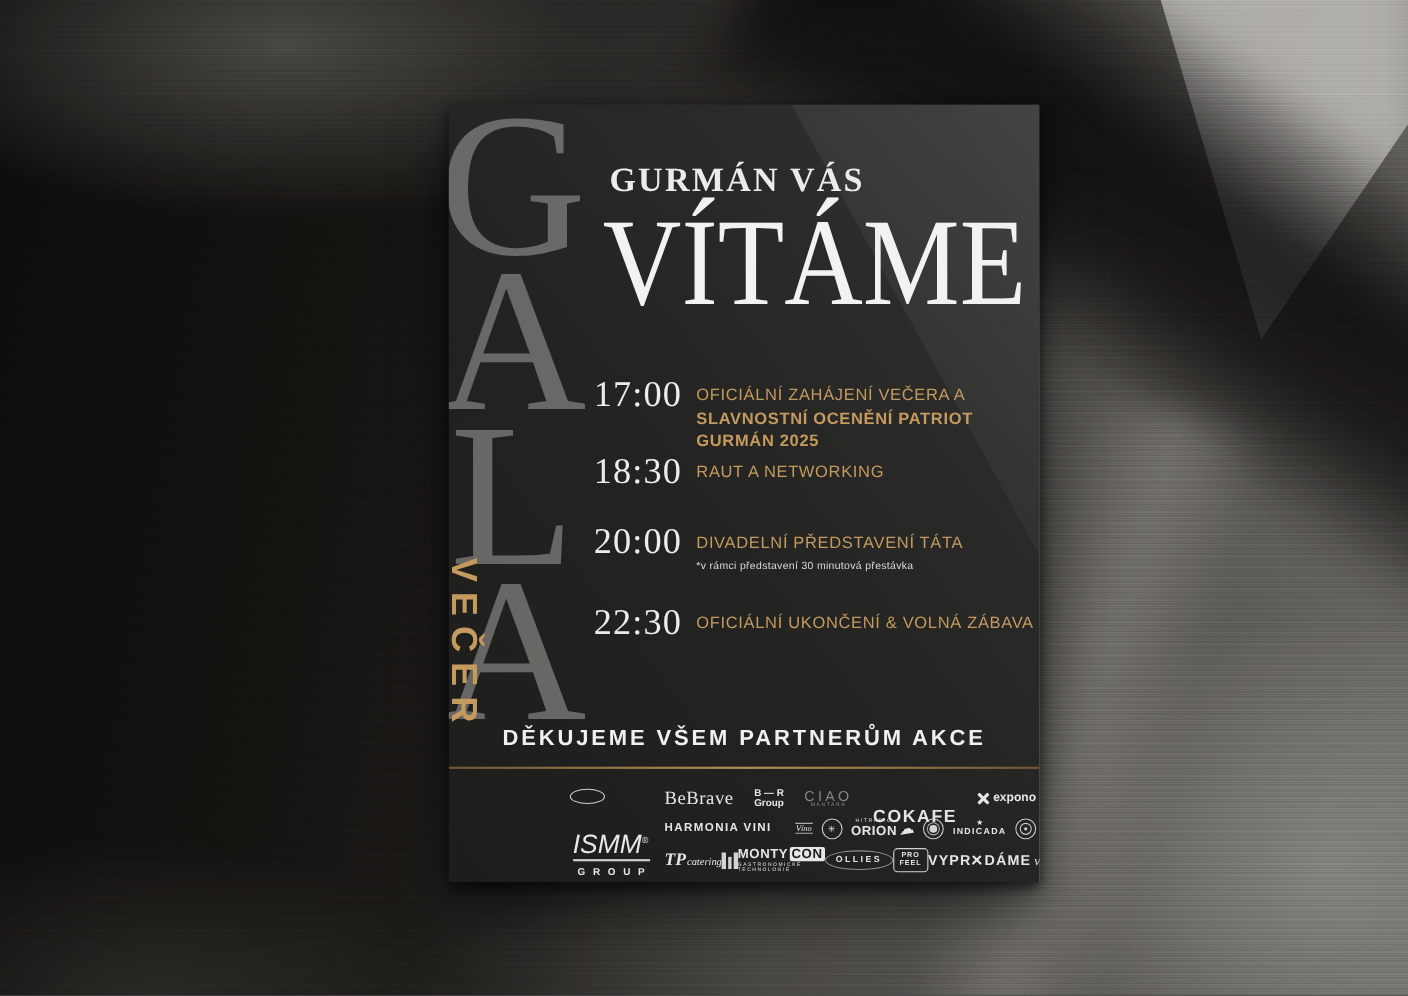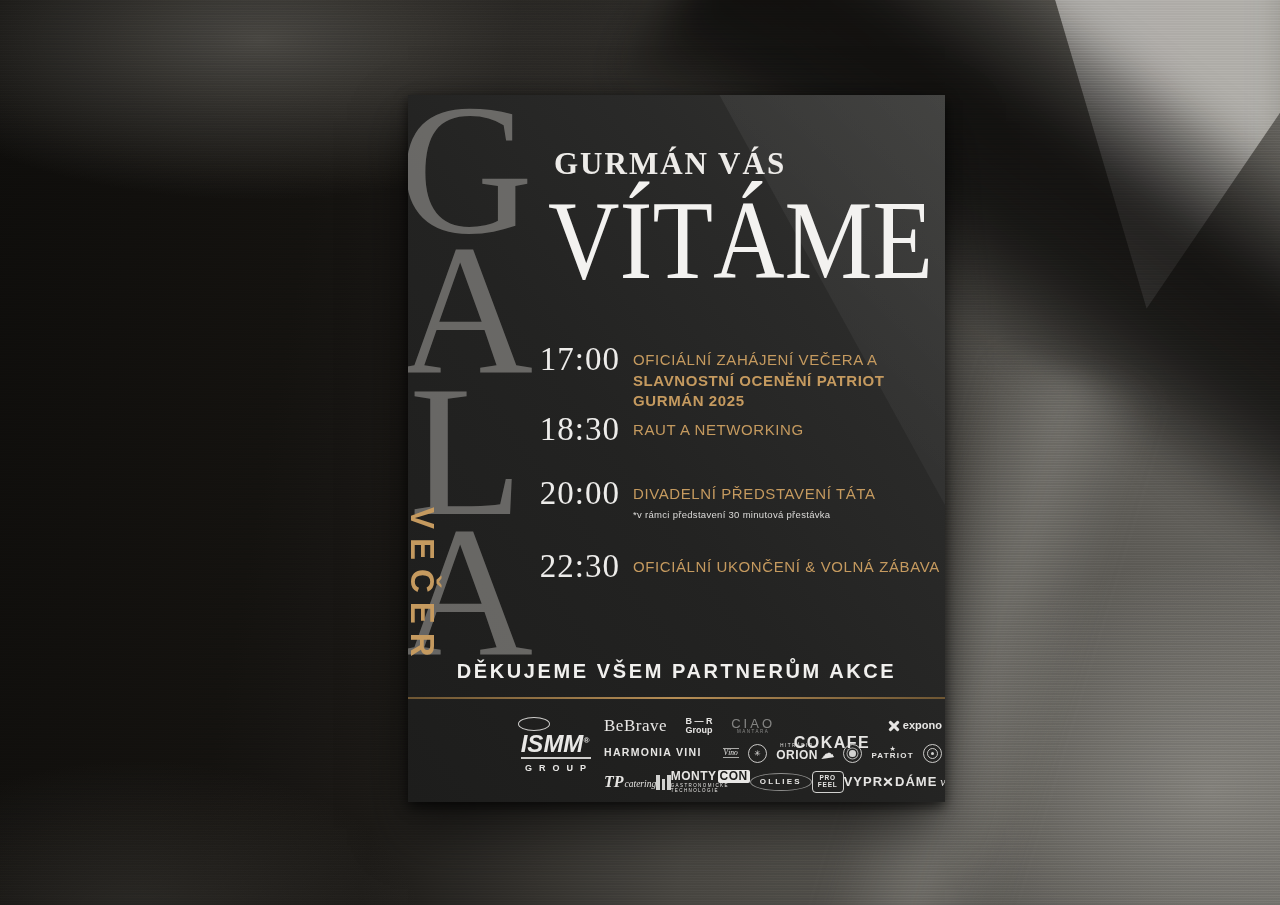--- a/index.html
+++ b/index.html
@@ -80,22 +80,22 @@
   .p3 .corner{position:absolute;width:19px;height:19px;}
   .p3 .tl{left:0;top:0;border-left:6px solid #f2f1ef;border-top:6px solid #f2f1ef;}
   .p3 .tr{right:0;top:0;border-right:6px solid #f2f1ef;border-top:6px solid #f2f1ef;}
   .p3 .bl{left:0;bottom:0;border-left:6px solid #f2f1ef;border-bottom:6px solid #f2f1ef;}
   .p3 .br{right:0;bottom:0;border-right:6px solid #f2f1ef;border-bottom:6px solid #f2f1ef;}
   .p3 .p3-text{position:absolute;inset:0;display:flex;align-items:center;justify-content:center;
     font-size:35px;font-weight:bold;color:#f2f1ef;letter-spacing:1px;}
 
   .ismm{position:absolute;left:100px;top:18px;width:96px;text-align:center;color:#e9e8e6;}
   .ismm-badge{width:30px;height:12px;border:1.5px solid #cfcecc;border-radius:50%;margin:0 0 1px 10px;}
-  .ismm-name{display:inline-block;font-style:italic;font-weight:bold;font-size:24px;
-    border-bottom:2px solid #cfcecc;padding:0 2px 1px 0;line-height:1;}
+  .ismm-name{display:inline-block;font-style:italic;font-weight:normal;font-size:24px;
+    border-bottom:2px solid #cfcecc;padding:0 2px 1px 0;line-height:1;margin-top:24px;}
   .ismm-name sup{font-size:8px;}
   .ismm-sub{font-size:9px;font-weight:bold;letter-spacing:7px;margin:4px 0 0 6px;}
 
   .lrow{position:absolute;left:196px;width:338px;display:flex;
     align-items:center;justify-content:space-between;}
   .lrow1{top:13px;height:28px;} .lrow2{top:42px;height:24px;} .lrow3{top:69px;height:28px;}
   .logo{display:flex;flex-direction:column;align-items:center;line-height:1.05;}
 
   .bebrave{font-family:"Liberation Serif",serif;font-size:17px;letter-spacing:0.5px;color:#e8e7e5;}
   .brgroup{font-size:9px;font-weight:bold;text-align:center;}
@@ -236,21 +236,21 @@
             <span class="orion-top">HITRÁDIO</span>
             <span class="orion-main">ORION</span>
           </span>
           <span class="cloud-icon">☁</span>
         </div>
         <div class="eye-emblem">
             <span></span>
           </div>
         <div class="logo">
           <span class="indicada-star">★</span>
-          <span class="indicada-main">PATRIOT</span>
+          <span class="indicada-main">INDICADA</span>
         </div>
         <div class="rings-emblem">
             <span>
               <i></i>
             </span>
           </div>
       </div>
 
       <div class="lrow lrow3">
         <div class="logo catering">

